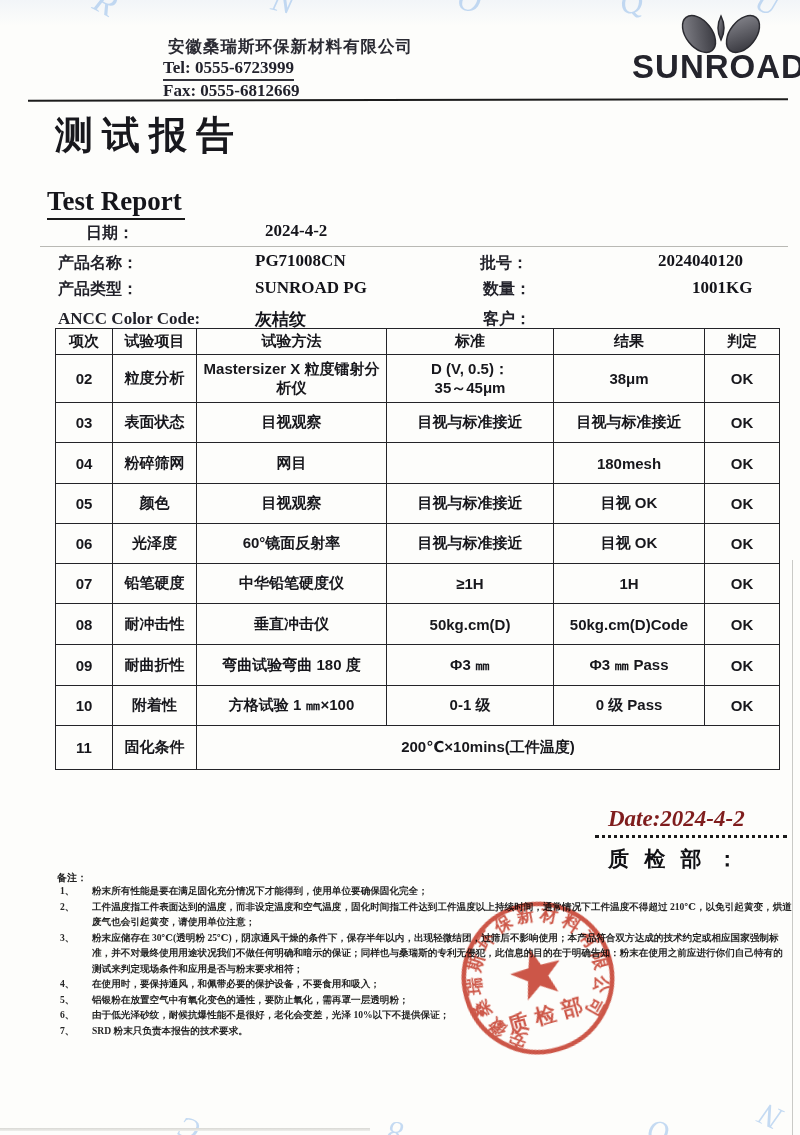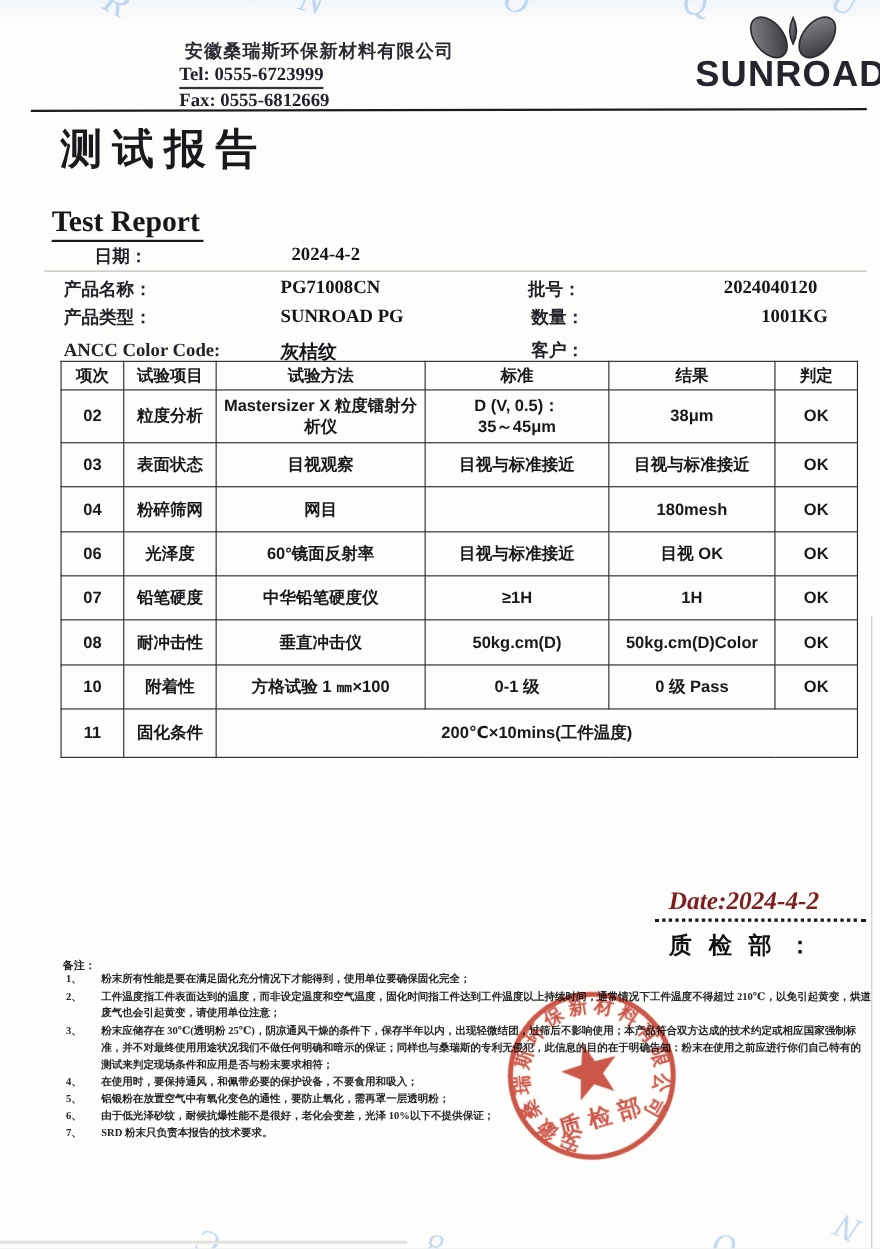--- a/index.html
+++ b/index.html
@@ -183,41 +183,57 @@
         </tr>
         <tr style="height: 41px;">
           <td>04</td>
           <td>粉碎筛网</td>
           <td>网目</td>
           <td></td>
           <td>180mesh</td>
           <td>OK</td>
         </tr>
         <tr style="height: 40px;">
+          <td>05</td>
+          <td>颜色</td>
+          <td>目视观察</td>
+          <td>目视与标准接近</td>
+          <td>目视 OK</td>
+          <td>OK</td>
+        </tr>
+        <tr style="height: 40px;">
           <td>06</td>
           <td>光泽度</td>
           <td>60°镜面反射率</td>
           <td>目视与标准接近</td>
           <td>目视 OK</td>
           <td>OK</td>
         </tr>
         <tr style="height: 40px;">
           <td>07</td>
           <td>铅笔硬度</td>
           <td>中华铅笔硬度仪</td>
           <td>≥1H</td>
           <td>1H</td>
           <td>OK</td>
         </tr>
         <tr style="height: 41px;">
           <td>08</td>
           <td>耐冲击性</td>
           <td>垂直冲击仪</td>
           <td>50kg.cm(D)</td>
-          <td>50kg.cm(D)Color</td>
+          <td>50kg.cm(D)Code</td>
+          <td>OK</td>
+        </tr>
+        <tr style="height: 41px;">
+          <td>09</td>
+          <td>耐曲折性</td>
+          <td>弯曲试验弯曲 180 度</td>
+          <td>Φ3 ㎜</td>
+          <td>Φ3 ㎜ Pass</td>
           <td>OK</td>
         </tr>
         <tr style="height: 40px;">
           <td>10</td>
           <td>附着性</td>
           <td>方格试验 1 ㎜×100</td>
           <td>0-1 级</td>
           <td>0 级 Pass</td>
           <td>OK</td>
         </tr>

